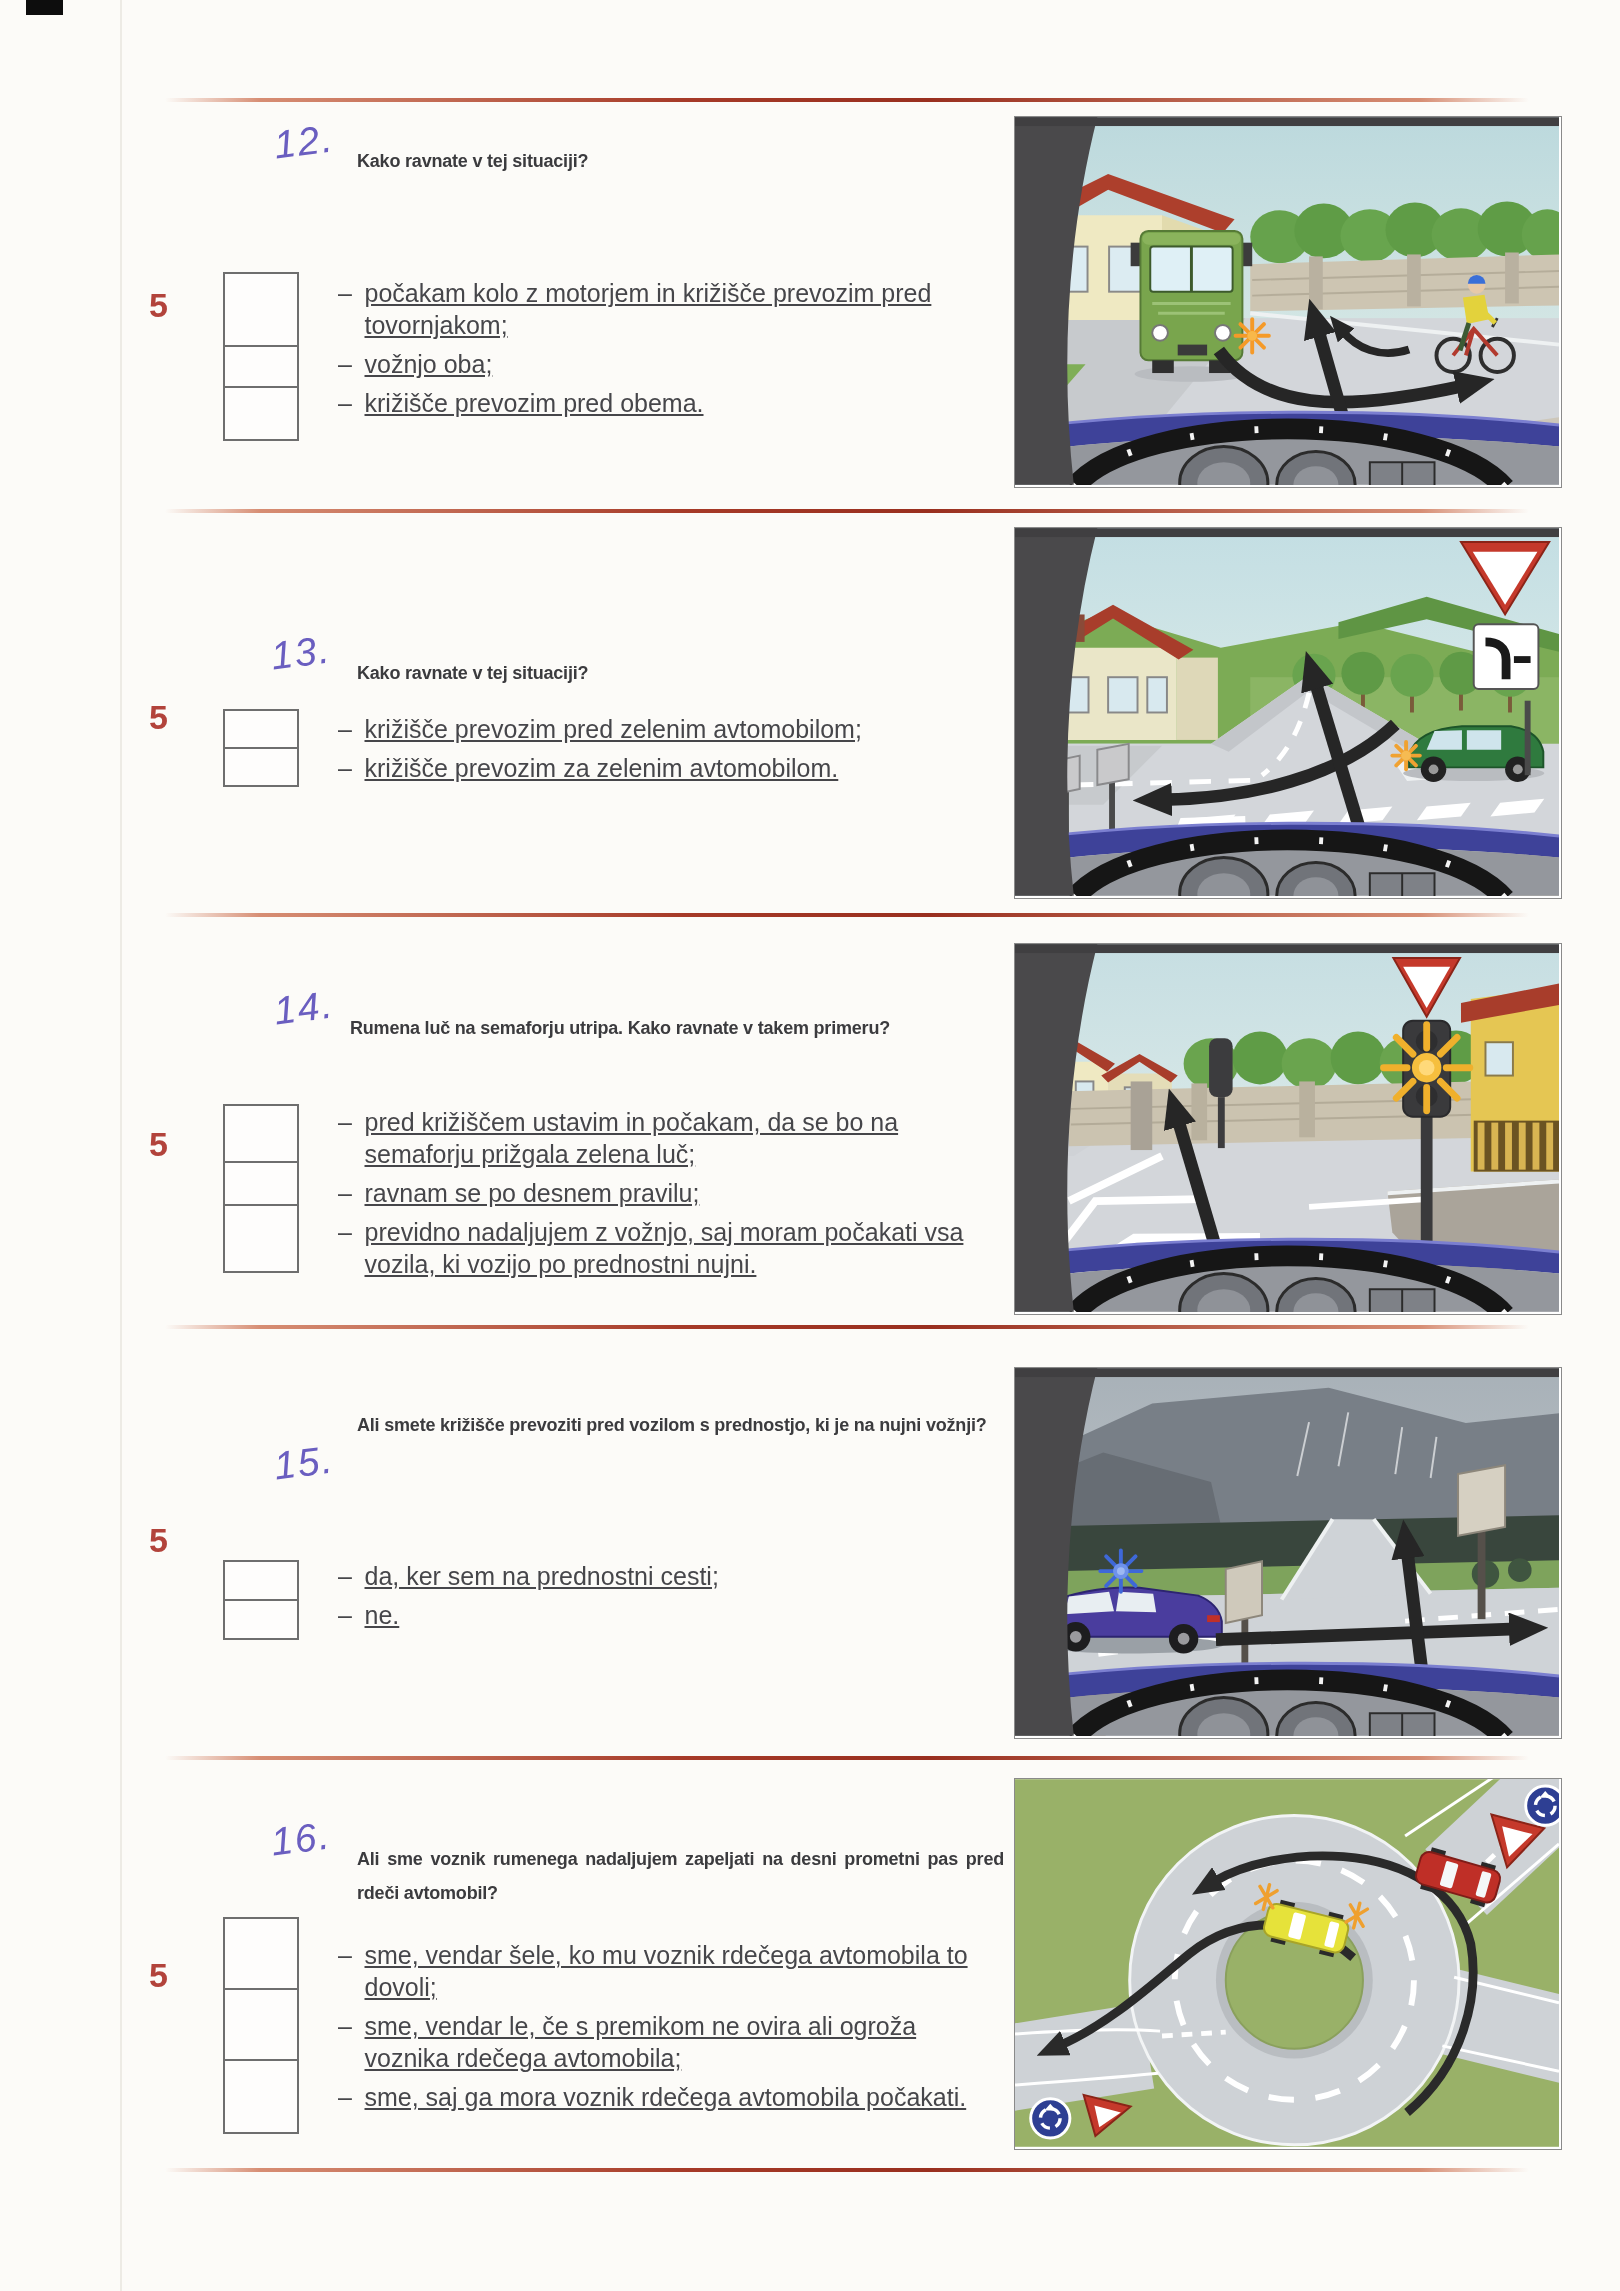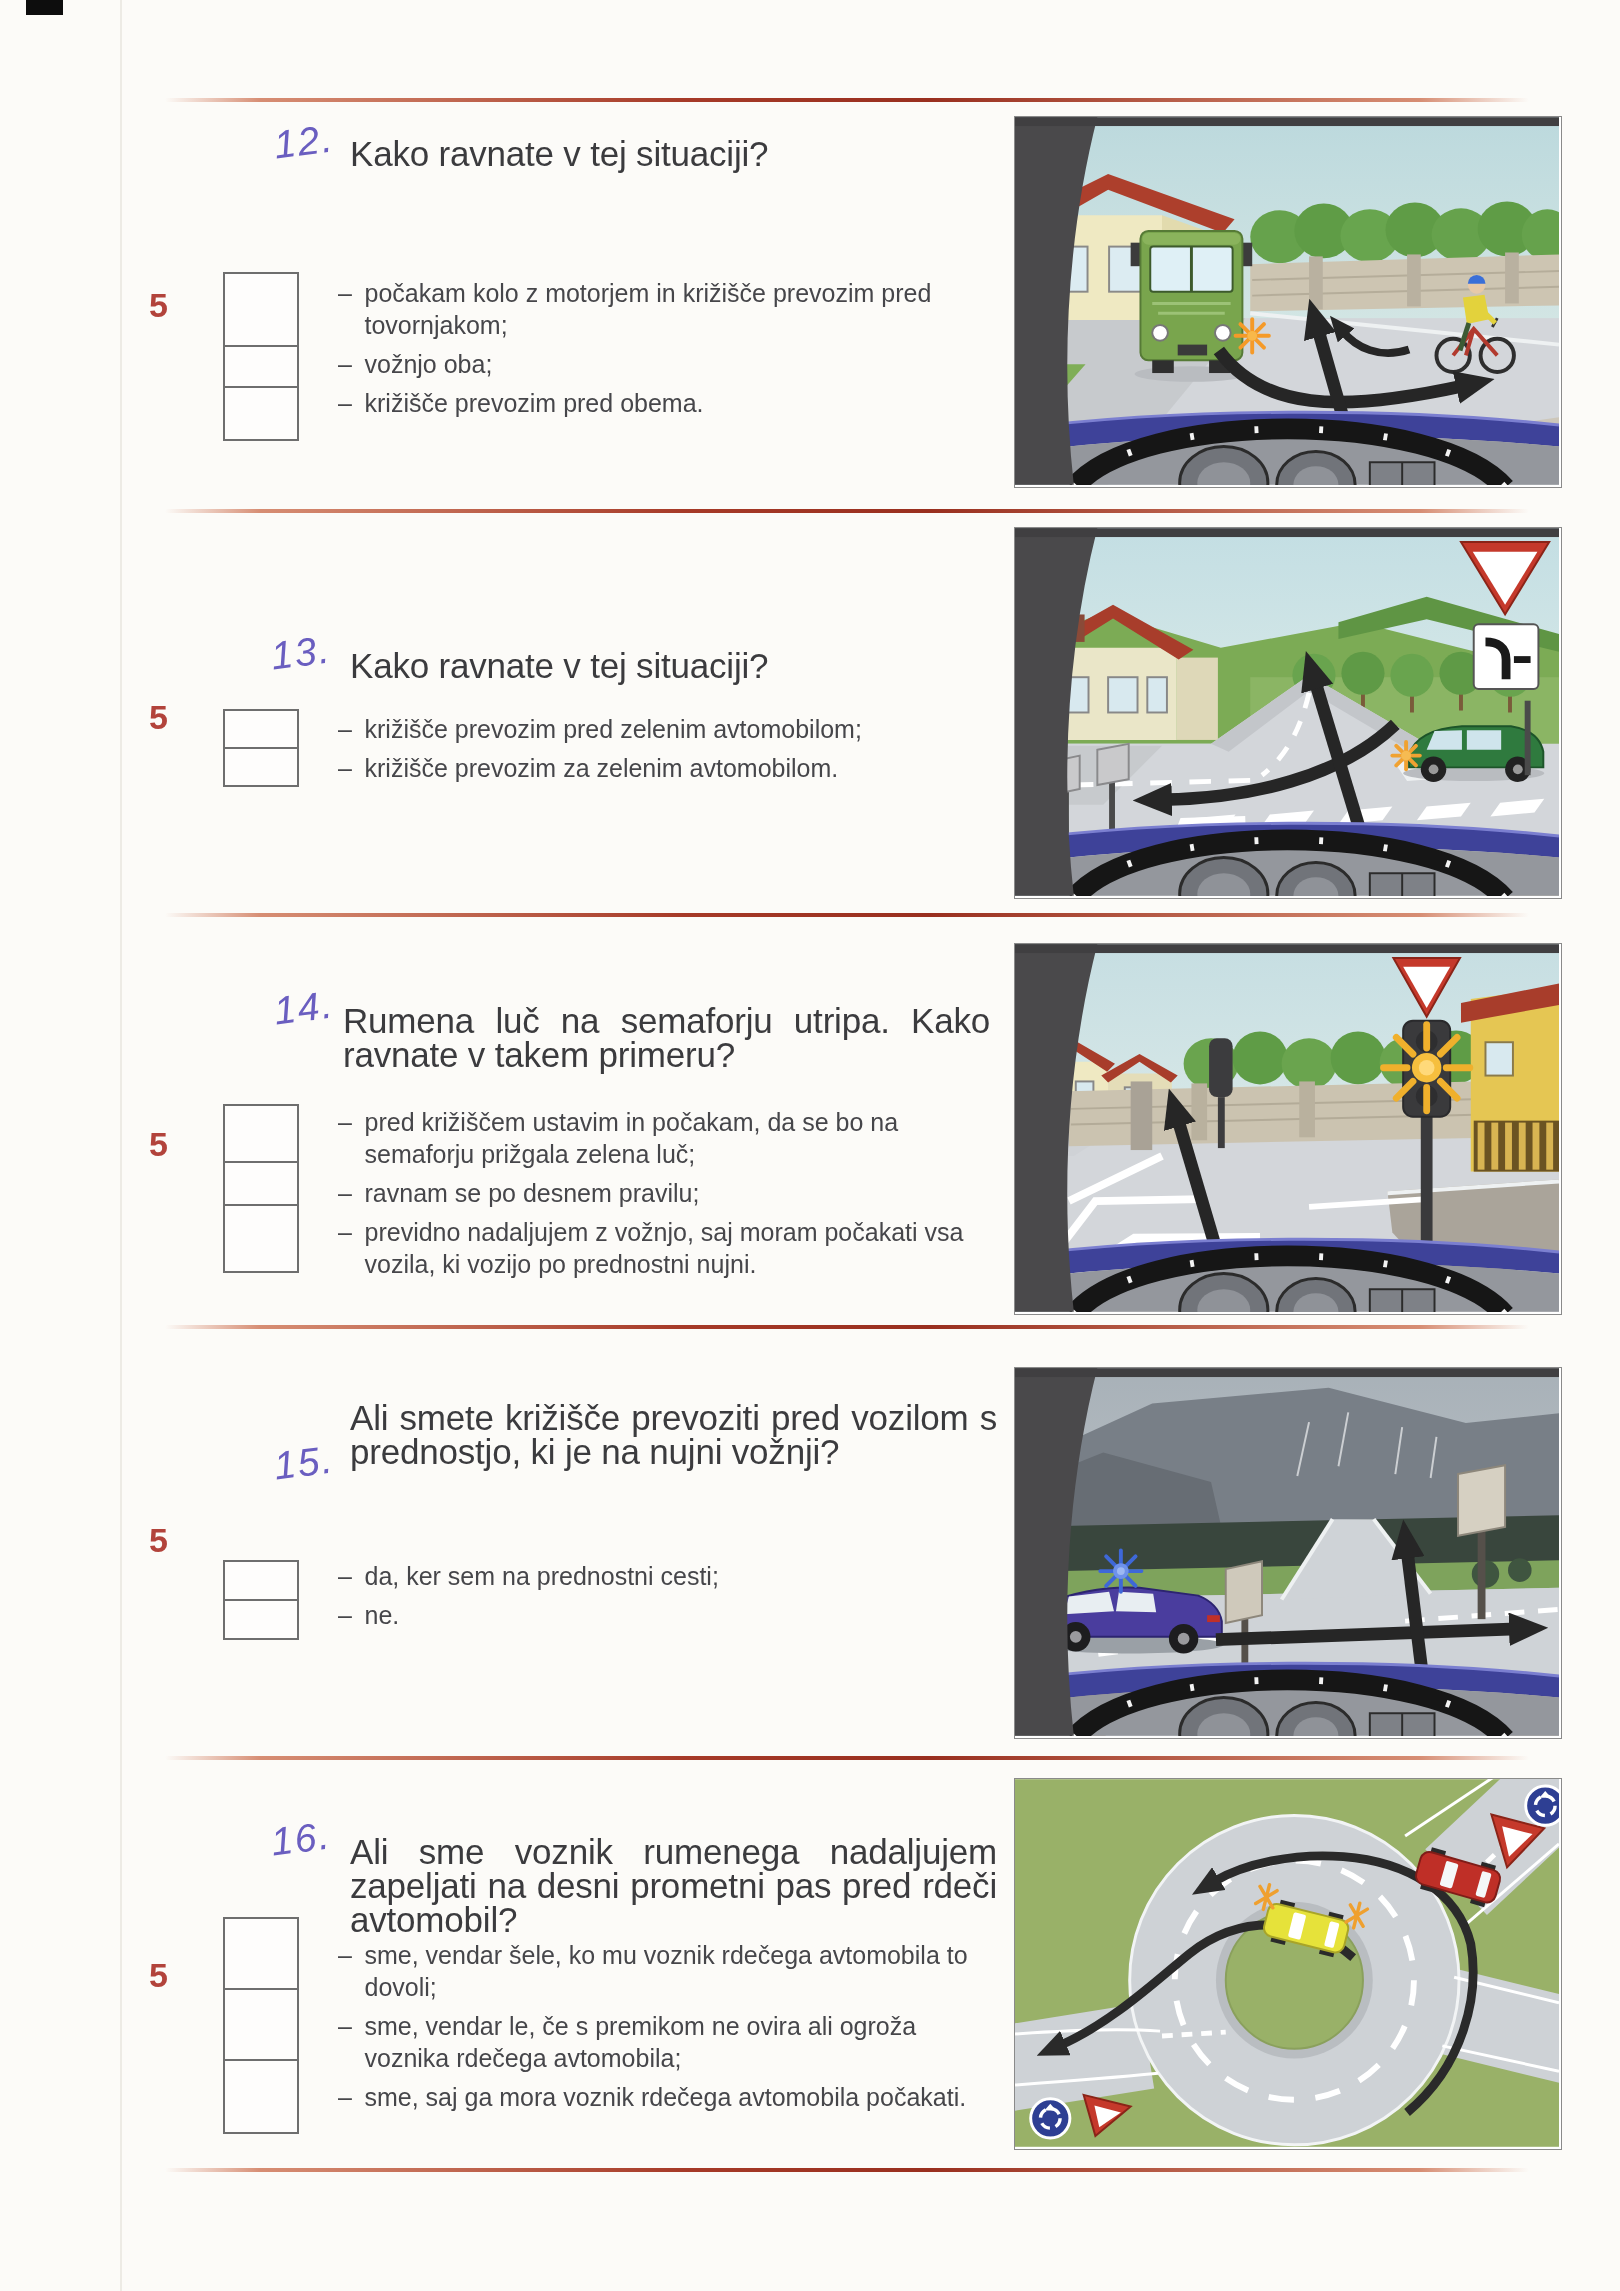--- a/index.html
+++ b/index.html
@@ -9,26 +9,26 @@
   .gutter{position:absolute;left:120px;top:0;width:2px;height:2292px;background:#edebe5;}
   .separator{position:absolute;left:165px;width:1364px;height:3.9px;border-radius:2px;
       background:linear-gradient(90deg,rgba(190,90,60,0) 0%,rgba(208,122,92,.85) 7%,
                  #a63a28 38%,#992f1f 56%,rgba(208,122,92,.85) 92%,rgba(190,90,60,0) 100%);}
   .points{position:absolute;font-size:34px;font-weight:bold;color:#b2433b;}
   .cbx-stack{position:absolute;width:76px;}
   .cbx{border:2px solid #6e6e6e;background:rgba(255,255,255,.5);}
   .cbx+.cbx{margin-top:-2px;}
   .qnum{position:absolute;font-size:39px;color:#6a5ec0;font-style:italic;
         transform:rotate(-7deg);letter-spacing:2px;}
-  .qtitle{position:absolute;margin:9px;font-size:35px;line-height:34px;font-weight:normal;
+  .qtitle{position:absolute;margin:16px;font-size:18px;line-height:34px;font-weight:bold;
           color:#3b3b3e;text-align:justify;letter-spacing:-0.2px;}
   .opts{position:absolute;}
   .opt{display:flex;margin-bottom:6.9px;font-size:25px;line-height:32px;color:#46464a;}
   .dash{width:26.5px;flex:0 0 26.5px;}
-  .otext{flex:1;}
+  .otext{flex:1;text-decoration:underline;}
   .illus{position:absolute;width:546px;height:370px;border:1px solid #8a8a8a;background:#fff;}
   .illus svg{display:block;width:544px;height:368px;}
 </style>
 </head>
 <body>
 
 <div class="page">
 
   <div class="corner-mark"></div>
   <div class="gutter"></div>

